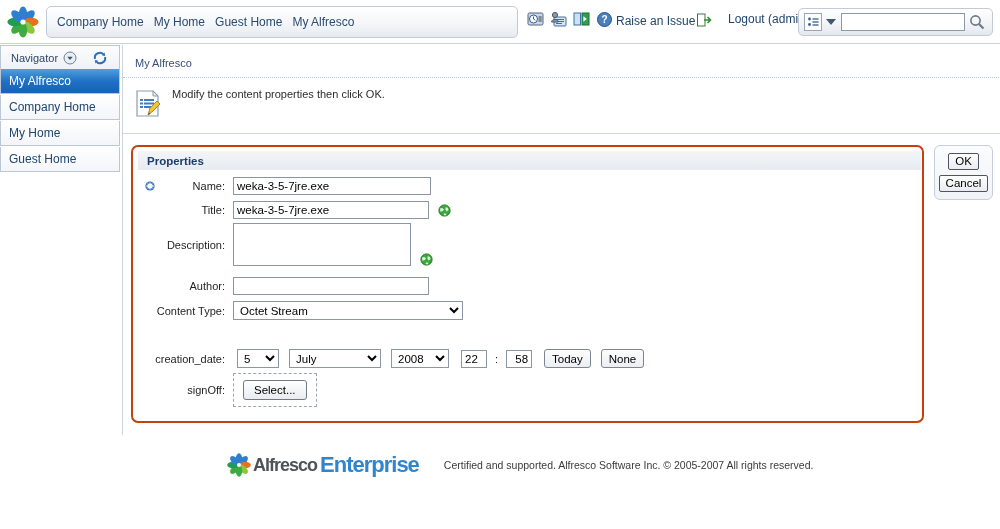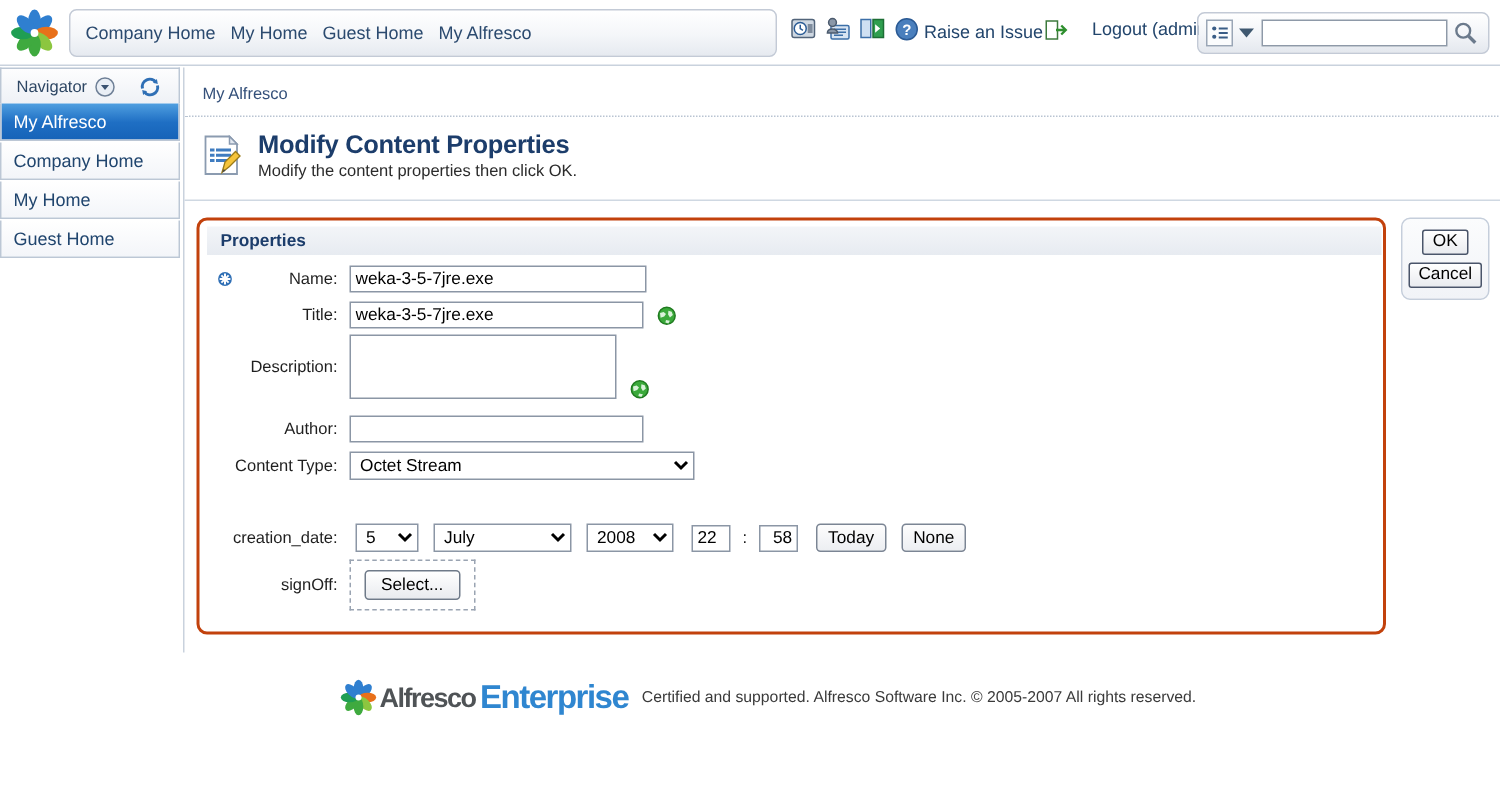--- a/index.html
+++ b/index.html
@@ -216,21 +216,21 @@
   #footer-logo { width: 26px; height: 26px; }
   #footer-word-alf {
     font-family: "Liberation Sans", sans-serif; font-size: 18px; font-weight: bold;
     color: #4f5356; letter-spacing: -1px;
   }
   #footer-word-ent {
     font-family: "Liberation Sans", sans-serif; font-size: 22px; font-weight: bold;
     color: #2f86d0; letter-spacing: -1px; margin-left: 2px;
   }
   #footer-note {
-    font-size: 10.5px; color: #3a3a3a; margin-left: 8px; white-space: nowrap;
+    font-size: 10.5px; color: #3a3a3a; margin-left: 24px; white-space: nowrap;
   }
 </style>
 </head>
 <body>
 
 <div id="topbar">
 
   <div id="logo-mark">
     <svg width="34" height="34" viewBox="0 0 34 34">
       <g transform="translate(17,17)">
@@ -371,21 +371,20 @@
         <rect x="11" y="10" width="10" height="2" fill="#3f7cc0"></rect>
         <rect x="7" y="13.5" width="3" height="2" fill="#3f7cc0"></rect>
         <rect x="11" y="13.5" width="10" height="2" fill="#3f7cc0"></rect>
         <rect x="7" y="17" width="3" height="2" fill="#3f7cc0"></rect>
         <rect x="11" y="17" width="10" height="2" fill="#3f7cc0"></rect>
         <path d="M15 26 L17 19 L24 12 L27 15 L20 22 Z" fill="#f5c43a" stroke="#9a7a18" stroke-width="0.9"></path>
         <path d="M15 26 L17.4 24.8 L16.2 23.6 Z" fill="#4a4a4a"></path>
       </svg>
     </span>
     <div>
-      <div id="page-title">Modify Content Properties</div>
       <div id="page-subtitle">Modify the content properties then click OK.</div>
     </div>
   </div>
 
   <div id="head-rule"></div>
 
   <div id="prop-panel">
 
     <div id="prop-header">Properties</div>
 

